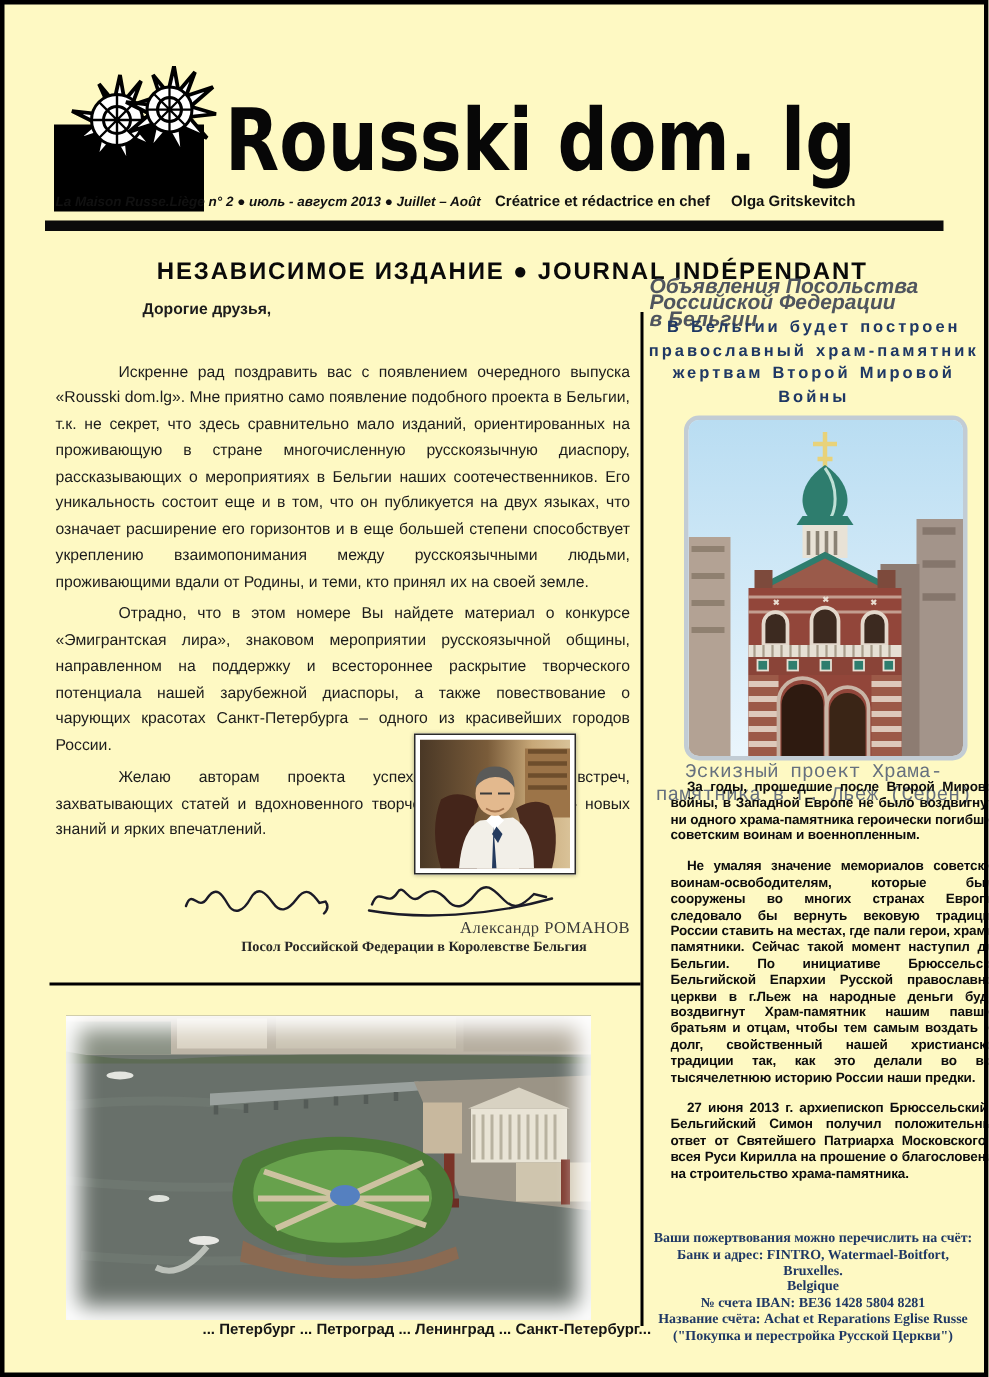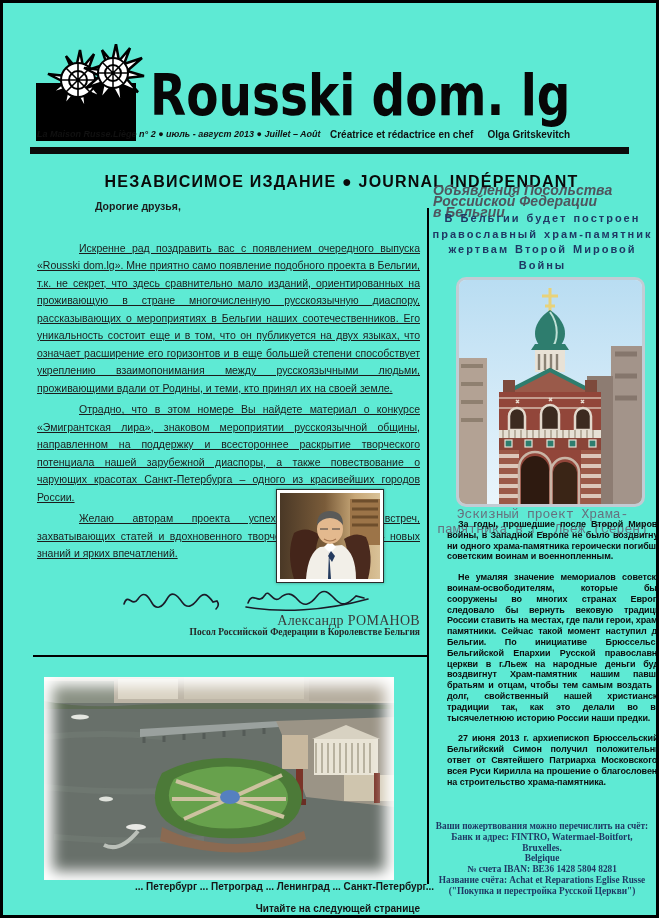--- a/index.html
+++ b/index.html
@@ -1,46 +1,46 @@
 <!DOCTYPE html>
 <html><head>
 <meta charset="utf-8">
 <style>
   html,body{margin:0;padding:0;background:#888;}
-  .page{position:relative;width:659px;height:918px;background:#5eead4;margin:0 auto;
+  .page{position:relative;width:659px;height:918px;background:#fef9c3;margin:0 auto;
         font-family:"Liberation Sans",sans-serif;color:#111;overflow:hidden;}
   .page-frame{position:absolute;inset:0;border:3px solid #000;pointer-events:none;z-index:50;}
 
   
   .logo{position:absolute;left:36px;top:44px;width:112px;height:100px;}
   .masthead-title{position:absolute;left:150px;top:58px;height:74px;line-height:74px;
       font-family:"DejaVu Sans",sans-serif;font-weight:bold;font-size:47px;letter-spacing:0px;
       transform:scaleY(1.22);transform-origin:left center;white-space:nowrap;color:#070707;}
   .issue-line{position:absolute;left:37px;top:129px;font-size:9px;font-weight:bold;white-space:nowrap;font-style:italic;}
   .editor-line{position:absolute;left:330px;top:129px;font-size:10px;font-weight:bold;white-space:nowrap;}
   .editor-line .gap{display:inline-block;width:14px;}
   .header-rule{position:absolute;left:30px;top:147px;width:599px;height:7px;background:#0b0b0b;}
   .tagline{position:absolute;left:0;top:173px;width:659px;text-align:center;
       font-size:16px;font-weight:bold;letter-spacing:1.2px;color:#0a0a0a;padding-left:12px;}
 
   
   .letter{position:absolute;left:37px;top:198px;width:383px;font-size:10.5px;line-height:17.5px;
       text-align:justify;color:#1c1c1c;}
   .letter .greeting{font-weight:bold;margin:0 0 24px 58px;text-align:left;}
-  .letter p{margin:0 0 4px;text-indent:42px;text-decoration:underline;}
+  .letter p{margin:0 0 4px;text-indent:42px;}
 
   .amb-photo{position:absolute;left:276px;top:489px;width:100px;height:86px;background:#fff;
       border:1px solid #2a2a2a;padding:3px;box-shadow:0 0 3px rgba(0,0,0,.35);}
   .amb-photo svg{display:block;width:100%;height:100%;}
 
   .signature-svg{position:absolute;left:120px;top:586px;width:300px;height:30px;}
   .signer-name{position:absolute;left:37px;top:613px;width:383px;text-align:right;
-      font-family:"Liberation Serif",serif;font-size:14px;color:#3a3a3a;letter-spacing:.3px;}
+      font-family:"Liberation Serif",serif;font-size:11px;color:#3a3a3a;letter-spacing:.3px;}
   .signer-title{position:absolute;left:37px;top:627px;width:383px;padding-left:95px;box-sizing:border-box;
-      text-align:right;font-family:"Liberation Serif",serif;font-weight:bold;font-size:9.5px;color:#262626;}
+      text-align:center;font-family:"Liberation Serif",serif;font-weight:bold;font-size:9.5px;color:#262626;}
 
   .section-divider{position:absolute;left:33px;top:655px;width:394px;height:2px;background:#000;}
 
   
   .spb-wrap{position:absolute;left:44px;top:677px;width:350px;height:203px;}
   .spb-wrap svg{display:block;width:100%;height:100%;filter:blur(.3px);}
   .spb-vignette{position:absolute;inset:0;box-shadow:inset 0 0 14px 9px #fff;pointer-events:none;}
   .spb-caption{position:absolute;left:135px;top:881px;width:290px;text-align:center;
       font-size:10px;font-weight:bold;color:#151515;white-space:nowrap;}
   .read-next{position:absolute;left:200px;top:903px;width:220px;text-align:right;
@@ -182,21 +182,20 @@
       <path d="M118 150 q50 26 120 12 l22 -8 l2 8 q-60 26 -146 2z" fill="#8a6a52"></path>
 
       <ellipse cx="92" cy="150" rx="10" ry="3" fill="#e8e8e4"></ellipse>
       <path d="M60 168 q16 8 34 -14" stroke="#cfd4cd" stroke-width="4" fill="none" opacity=".8"></path>
       <ellipse cx="62" cy="122" rx="7" ry="2.4" fill="#dfe2dc"></ellipse>
       <ellipse cx="36" cy="40" rx="9" ry="2.6" fill="#e4e6e0"></ellipse>
     </svg>
     <div class="spb-vignette"></div>
   </div>
   <div class="spb-caption">... Петербург ... Петроград ... Ленинград ... Санкт-Петербург...</div>
-  <div class="read-next">Читайте на следующей странице</div>
 
   <div class="column-divider"></div>
 
   <div class="rc-label">Объявления Посольства Российской Федерации
 в Бельгии</div>
   <div class="rc-headline">В Бельгии будет построен
 православный храм-памятник
 жертвам Второй Мировой
 Войны</div>
 

